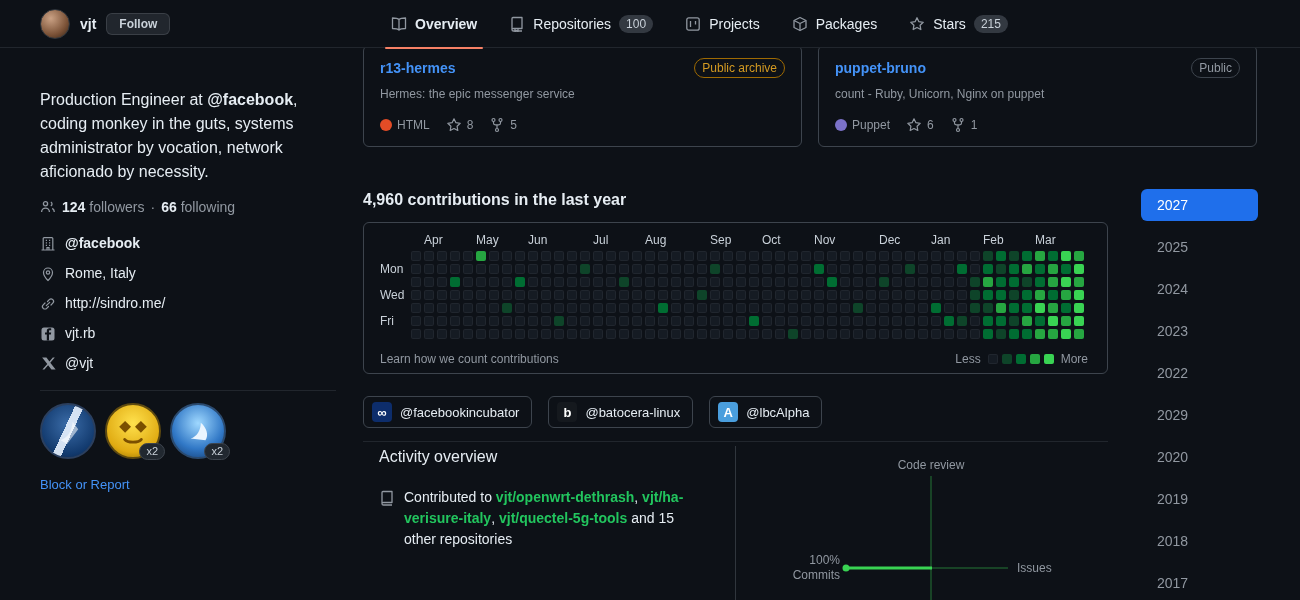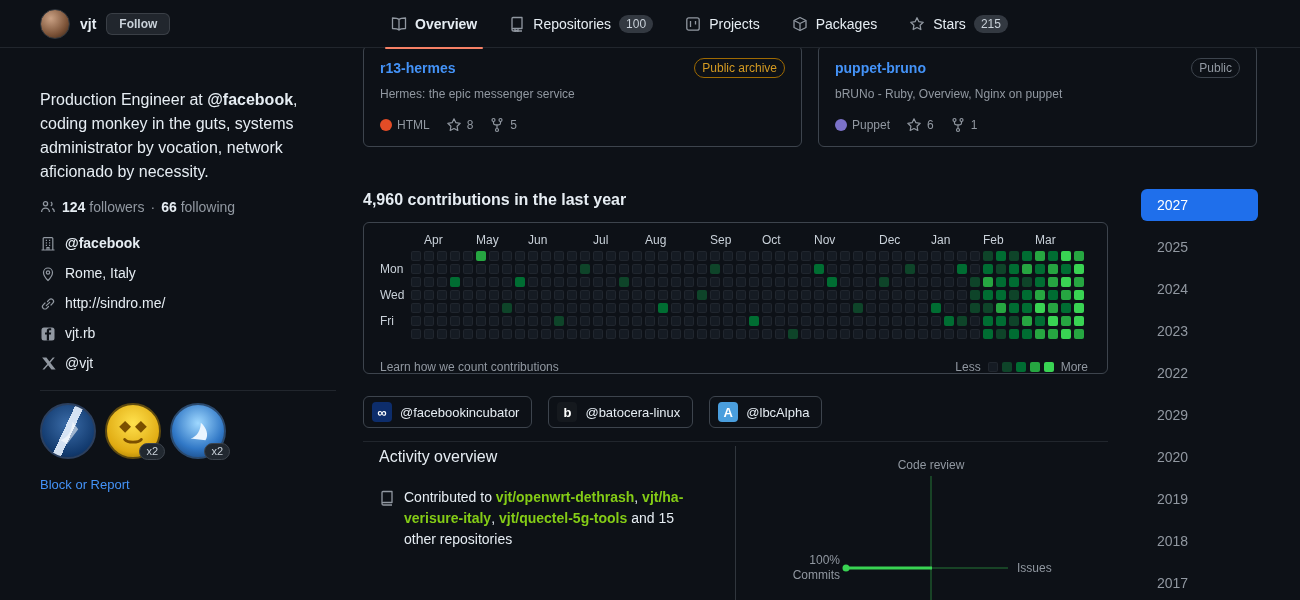--- a/index.html
+++ b/index.html
@@ -76,38 +76,38 @@
   .months span { position:absolute; top:0; }
   .graph-body { display:flex; margin-top:3px; }
   .day-labels { width:31px; position:relative; font-size:12px; color:#c9d1d9; }
   .day-labels span { position:absolute; left:0; }
   .cgrid { display:flex; gap:3px; }
   .week { display:flex; flex-direction:column; gap:3px; }
   .cell { width:10px; height:10px; border-radius:2px; }
   .cell.empty { box-shadow: inset 0 0 0 1px rgba(255,255,255,0.05); }
   .contrib-footer { display:flex; justify-content:space-between; align-items:center; margin-top:9px; font-size:12px; color:#9198a1; }
   .legend { display:flex; align-items:center; gap:4px; }
-  .legend .lbl { margin:12px 3px; }
+  .legend .lbl { margin:4px 3px; }
 
   
   .orgs-row { position:absolute; left:363px; top:396px; display:flex; gap:16px; }
   .org-btn { display:flex; align-items:center; gap:8px; border:1px solid #3d444d; border-radius:6px;
     padding:5px 12px 5px 8px; font-size:13px; color:#e6edf3; height:32px; cursor:pointer; background:#0d1117; }
   .org-avatar { width:20px; height:20px; border-radius:4px; display:flex; align-items:center; justify-content:center;
     font-size:13px; color:#ffffff; font-weight:700; }
 
   
   .activity { position:absolute; left:363px; top:441px; width:745px; height:159px; border-top:1px solid #21262d; }
   .activity .vdivider { position:absolute; left:372px; top:4px; bottom:0; width:1px; background:#30363d; }
   .activity-left { position:absolute; left:16px; top:6px; width:340px; }
   .activity-title { font-size:16px; font-weight:400; color:#e6edf3; }
   .contrib-para { margin-top:21px; display:flex; gap:9px; }
   .contrib-para .picon { color:#9198a1; display:flex; padding-top:3px; }
   .contrib-text { font-size:14px; line-height:21px; color:#e6edf3; width:300px; }
-  .contrib-text a { color:#84cc16; font-weight:700; }
+  .contrib-text a { color:#22c55e; font-weight:700; }
   .activity-chart { position:absolute; left:373px; top:0; width:372px; height:159px; }
 
   
   .years { position:absolute; left:1141px; top:189px; width:117px; display:flex; flex-direction:column; gap:10px; }
   .year-item { height:32px; line-height:32px; padding-left:16px; border-radius:6px; color:#9198a1; font-size:14px; cursor:pointer; }
   .year-item.active { background:#1f6feb; color:#ffffff; }
 </style>
 </head>
 <body>
 
@@ -289,21 +289,21 @@
         <span>5</span>
       </a>
     </div>
   </article>
 
   <article class="repo-card">
     <div class="repo-title-row">
       <a class="repo-name">puppet-bruno</a>
       <span class="vis-badge">Public</span>
     </div>
-    <p class="repo-desc">bRUNo - Ruby, Overview, Nginx on puppet</p>
+    <p class="repo-desc">count - Ruby, Unicorn, Nginx on puppet</p>
     <div class="repo-meta">
       <span class="meta-item">
         <span class="lang-dot" style="background: rgb(123, 114, 201);"></span>
         <span>Puppet</span>
       </span>
       <a class="meta-item">
         <span class="micon">
             <svg viewBox="0 0 16 16" width="16" height="16" fill="none" stroke="currentColor" stroke-width="1.2" stroke-linejoin="round">
               <path d="m8 1.8 1.9 3.9 4.3.6-3.1 3 .7 4.2L8 11.5l-3.8 2 .7-4.2-3.1-3 4.3-.6z"></path>
             </svg>

